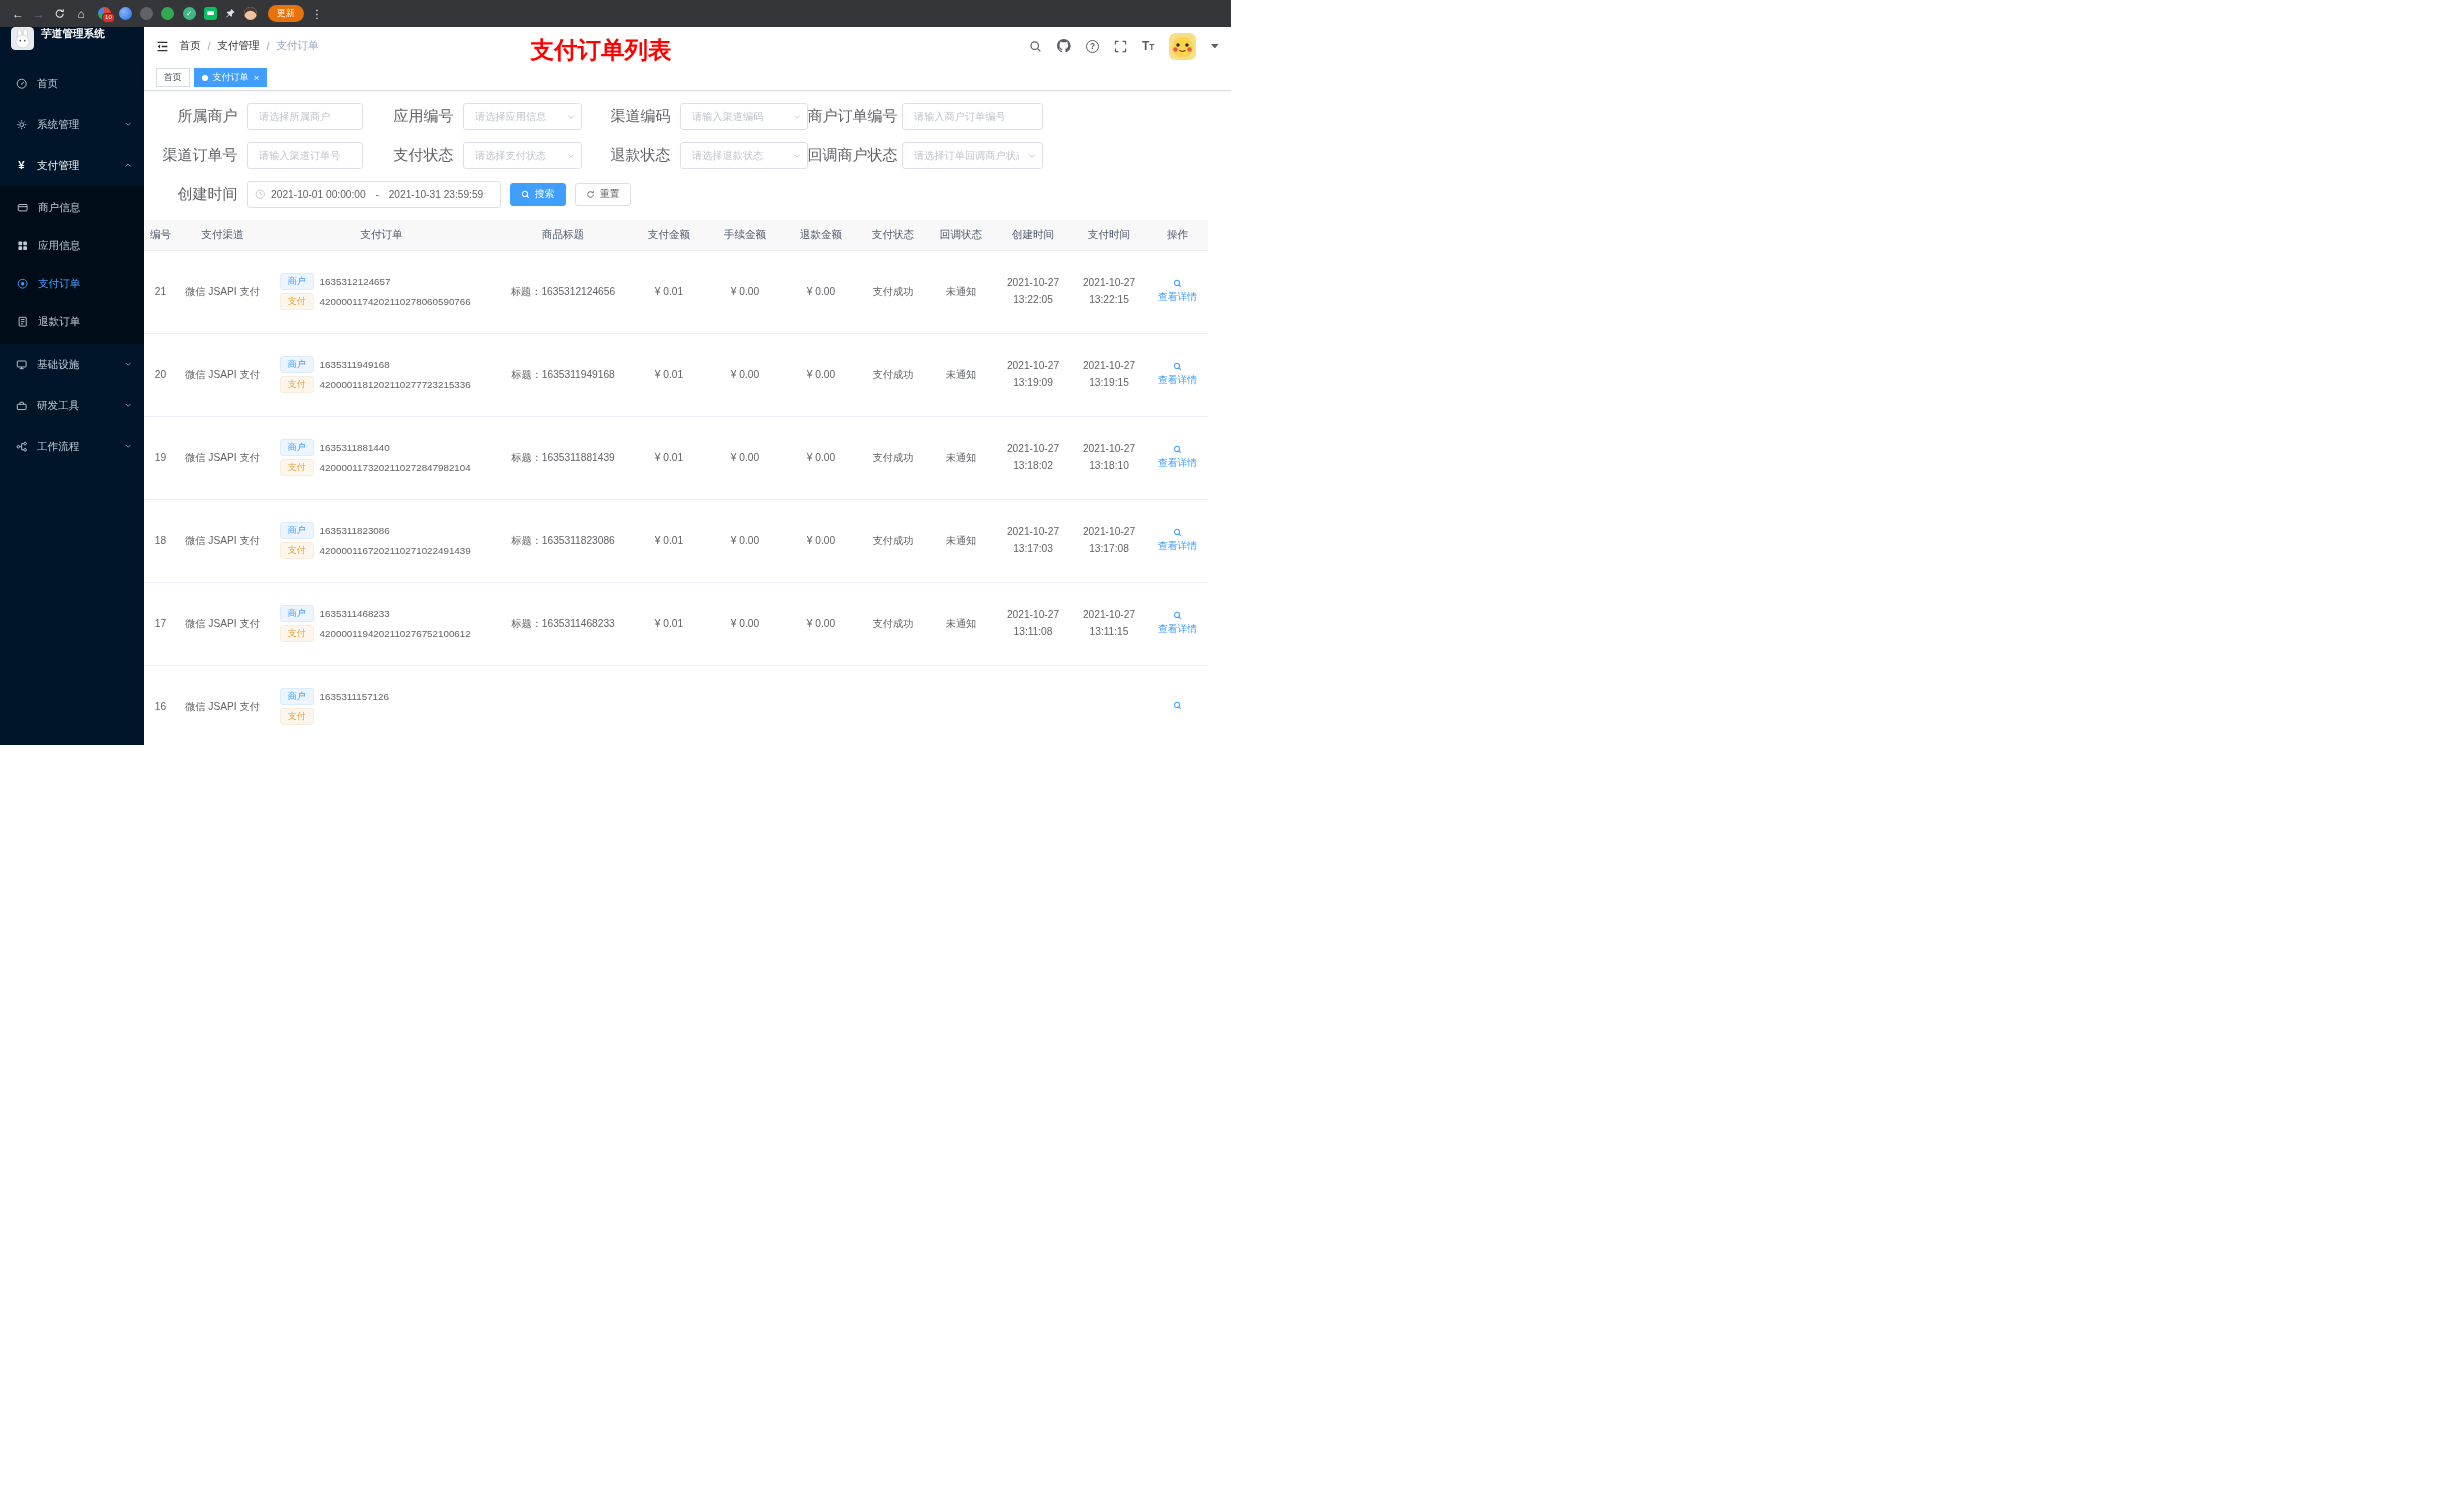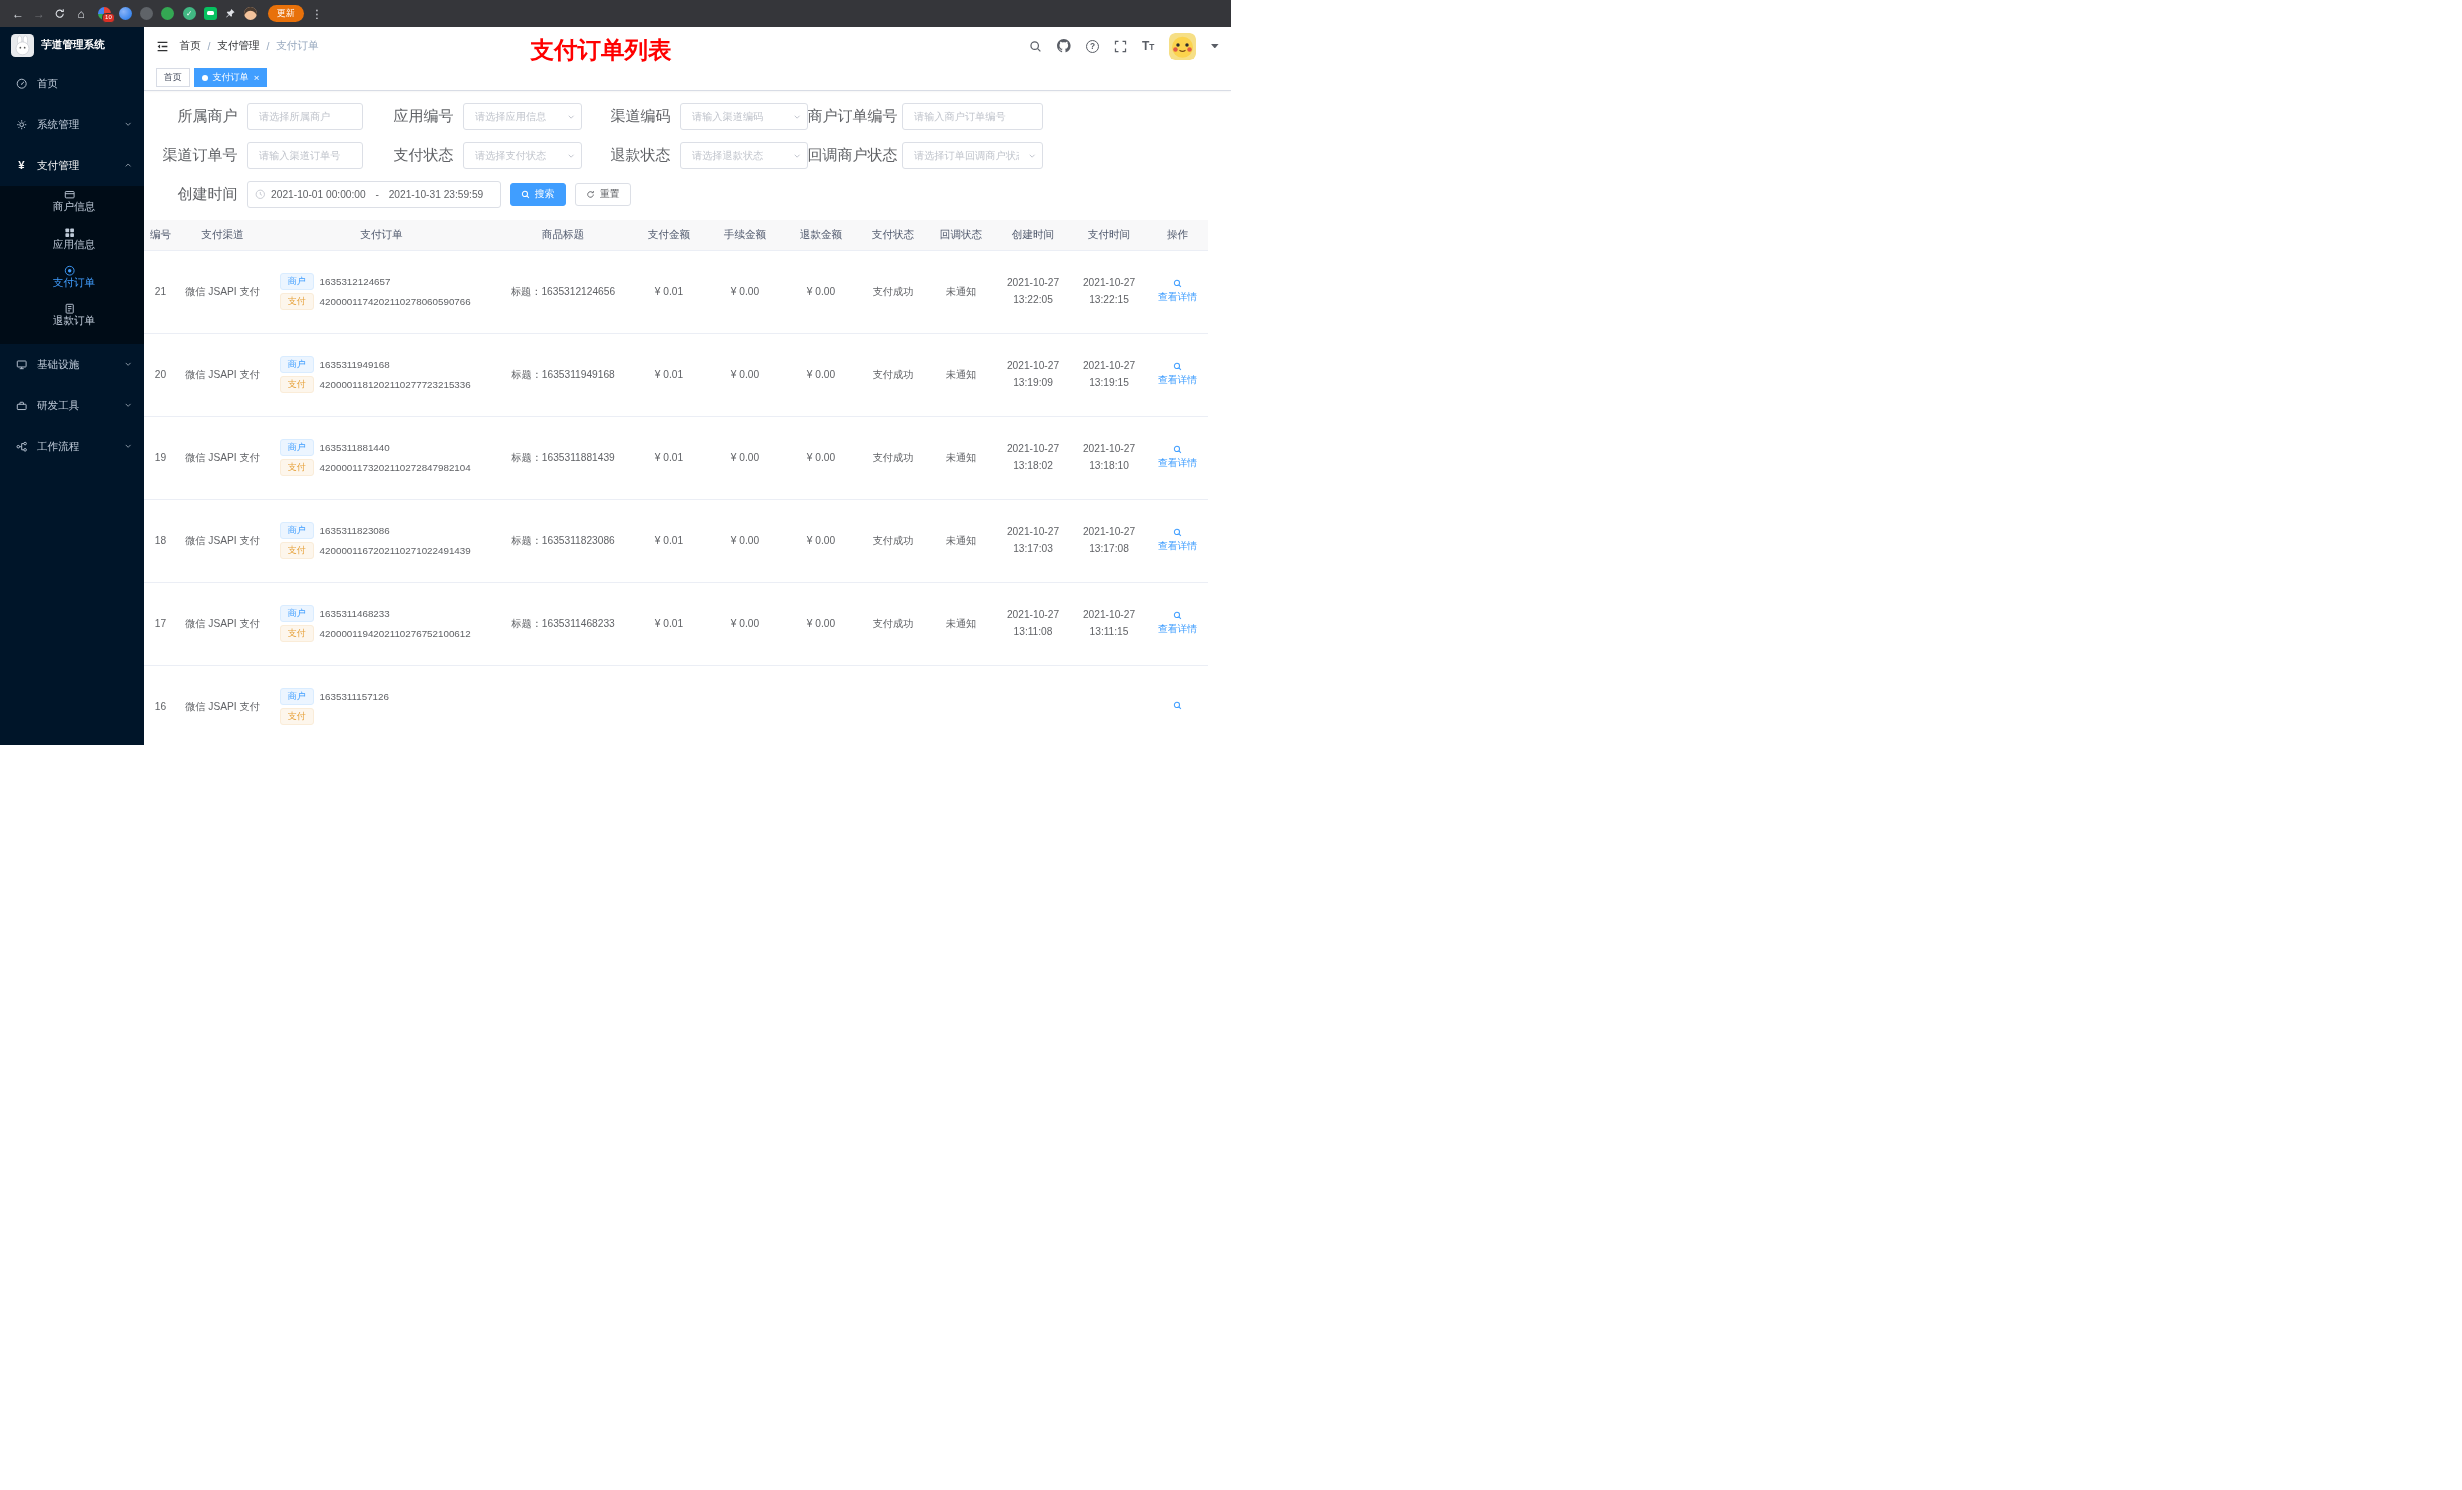--- a/index.html
+++ b/index.html
@@ -29,30 +29,30 @@
   .ext-badge { position:absolute; right:-4.5px; bottom:-3px; background:#d93025; color:#fff;
     font-size:6px; line-height:7.6px; padding:0 2.3px; border-radius:3.8px; border:0.8px solid #35363a; font-style:normal; }
   .ext-pin { display:flex; align-items:center; color:#dee1e6; cursor:pointer; }
   .update-pill { background:#e8710a; color:#fff; font-size:9px; line-height:16.7px; padding:0 9px;
     border-radius:9px; margin-left:4.5px; cursor:pointer; white-space:nowrap; }
   .kebab { color:#dee1e6; font-size:11.4px; margin-left:7.6px; cursor:pointer; }
 
   
   .app { display:flex; height:718px; }
   .sidebar { width:144px; background:#001529; flex-shrink:0; color:#bfcbd9; overflow:hidden; }
-  .logo { height:36px; display:flex; align-items:center; padding-left:10.6px; gap:7.6px; cursor:pointer; }
+  .logo { height:36px; display:flex; padding-left:10.6px; gap:7.6px; cursor:pointer; }
   .logo-title { color:#fff; font-size:10.6px; font-weight:700; white-space:nowrap; }
   .menu-item { height:41px; display:flex; align-items:center; padding:0 12px 0 15px; font-size:10.6px; cursor:pointer; }
   .mi-icon { width:13px; margin-right:9px; display:flex; justify-content:center; align-items:center; }
   .mi-label { flex:1; white-space:nowrap; }
   .mi-arrow { color:#8a97a5; display:flex; }
   .mi-arrow.up svg { transform:rotate(180deg); }
   .parent-open { color:#f4f4f5; }
   .submenu { background:#000c17; padding:3px 0; }
-  .submenu .menu-item { height:38px; padding-left:16px;flex-direction:column; }
+  .submenu .menu-item { height:38px; padding-left:16px; }
   .menu-item.active { color:#409eff; }
   .yen-glyph { font-size:11.4px; font-weight:700; line-height:1; }
 
   .main { flex:1; min-width:0; display:flex; flex-direction:column; background:#fff; }
 
   
   .navbar { height:38px; display:flex; align-items:center; padding:0 12px; position:relative; flex-shrink:0; }
   .hamburger { margin-right:10.6px; display:flex; cursor:pointer; }
   .breadcrumb { display:flex; align-items:center; gap:6.8px; font-size:10.6px; color:#303133; }
   .bc-sep { color:#97a8be; }

